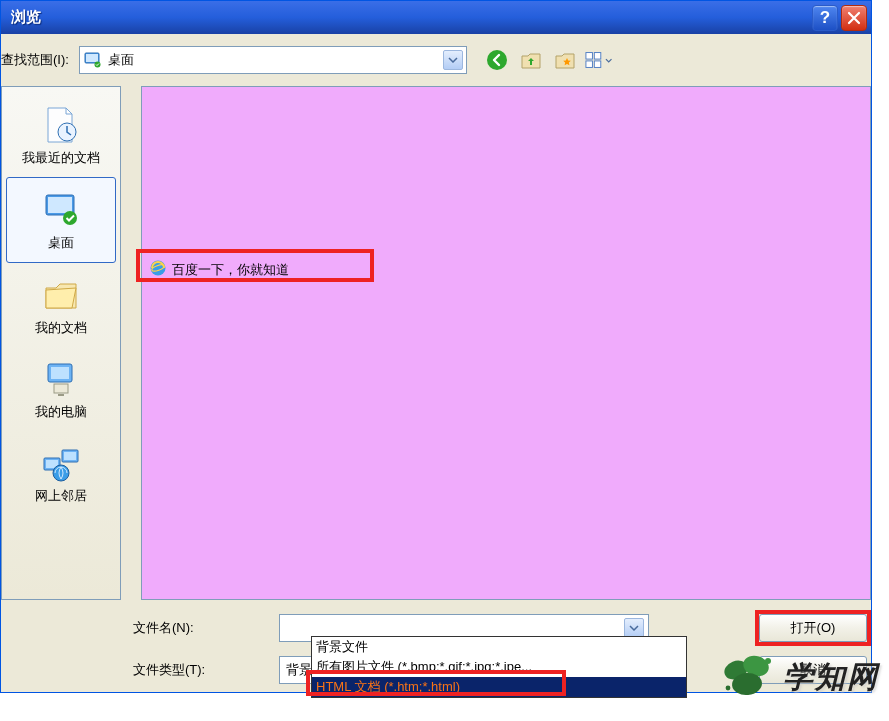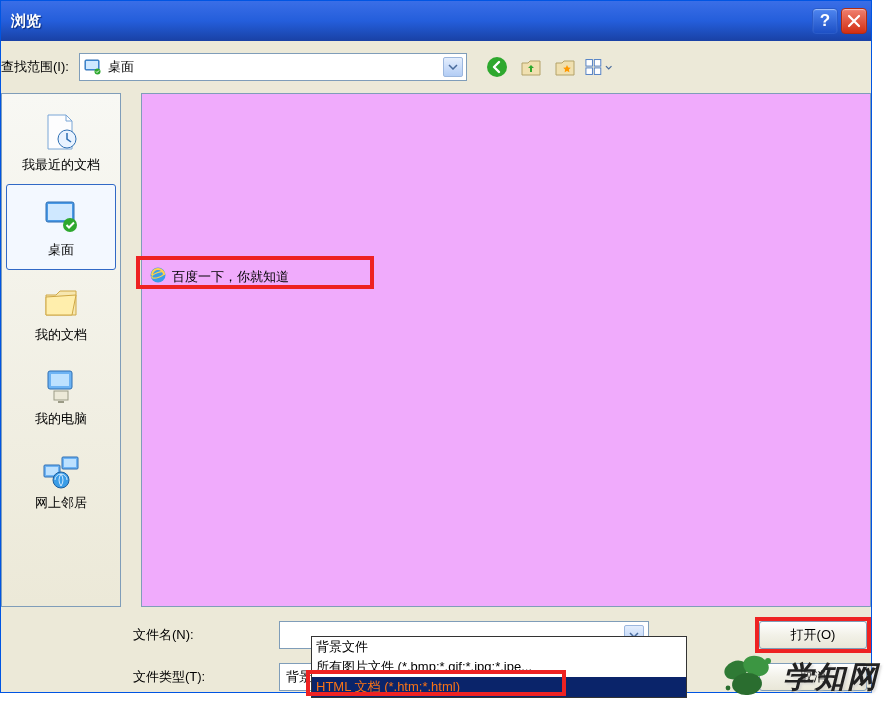--- a/index.html
+++ b/index.html
@@ -14,21 +14,21 @@
   .dialog {
     position: absolute;
     left: 0;
     top: 0;
     width: 872px;
     height: 693px;
     border: 1px solid #0055e3;
     background: #ece9d8;
   }
   .titlebar {
-    height: 40px;
+    height: 33px;
     background: linear-gradient(to bottom, #3a6ee7 0%, #245edb 50%, #1941a5 100%);
     display: flex;
     align-items: center;
     padding: 0 4px 0 10px;
     color: #fff;
     font-weight: bold;
     font-size: 15px;
   }
   .titlebar .title { flex: 1; text-shadow: 1px 1px 1px #0a2a7a; }
   .tb-btn {

